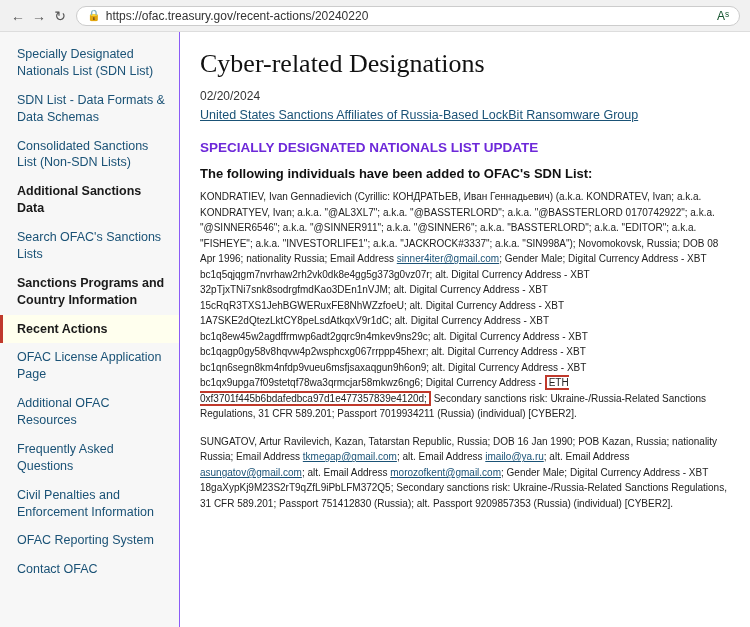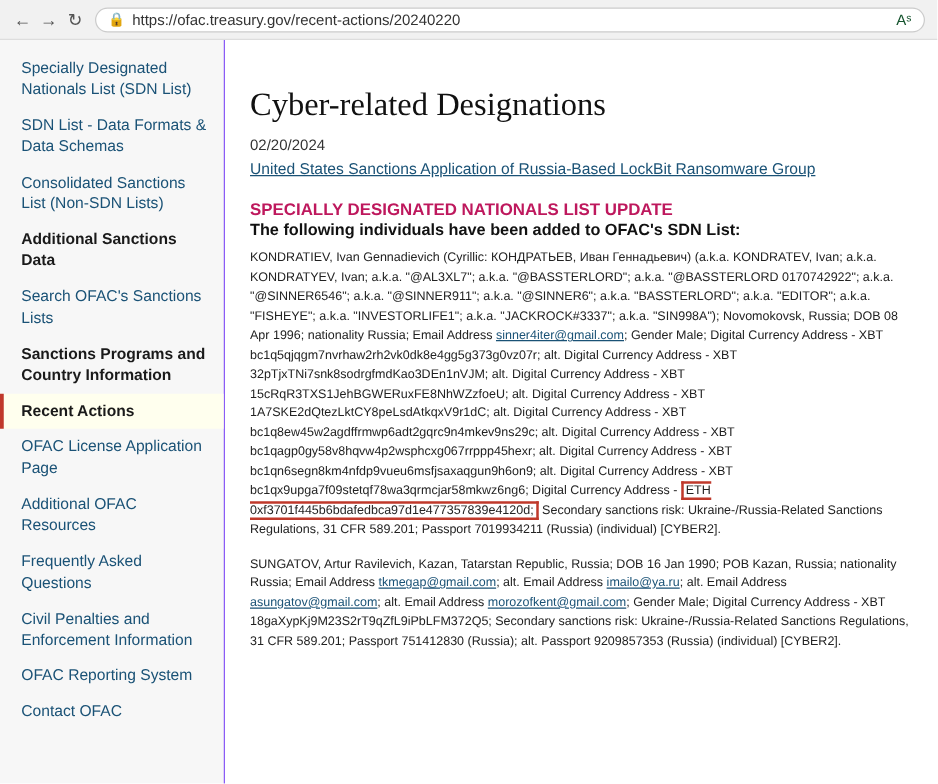--- a/index.html
+++ b/index.html
@@ -100,21 +100,20 @@
       background: #fff;
     }
 
     .page-title {
       font-size: 26px;
       font-weight: normal;
       font-family: Georgia, serif;
       color: #111;
       margin-bottom: 10px;
       line-height: 1.2;
-      margin-top: 20px;
     }
 
     .date {
       font-size: 12px;
       color: #333;
       margin-bottom: 4px;
     }
 
     .doc-link {
       color: #1a5276;
@@ -122,21 +121,22 @@
       text-decoration: underline;
       display: block;
       margin-bottom: 14px;
       line-height: 1.4;
       cursor: pointer;
     }
 
     .section-heading {
       font-weight: bold;
       font-size: 13.5px;
-      color: #be185d;
+      color: #6d28d9;
+      margin-bottom: 10px;
       line-height: 1.3;
     }
 
     .sub-heading {
       font-weight: bold;
       font-size: 13px;
       margin-bottom: 8px;
       color: #111;
     }
 
@@ -189,21 +189,21 @@
       <div class="sidebar-item">Additional OFAC Resources</div>
       <div class="sidebar-item">Frequently Asked Questions</div>
       <div class="sidebar-item">Civil Penalties and Enforcement Information</div>
       <div class="sidebar-item">OFAC Reporting System</div>
       <div class="sidebar-item">Contact OFAC</div>
     </nav>
 
   <main class="main-content">
     <h1 class="page-title">Cyber-related Designations</h1>
     <div class="date">02/20/2024</div>
-    <a class="doc-link">United States Sanctions Application of Russia-Based LockBit Ransomware Group</a>
+    <a class="doc-link">United States Sanctions Affiliates of Russia-Based LockBit Ransomware Group</a>
     <div class="section-heading">SPECIALLY DESIGNATED NATIONALS LIST UPDATE</div>
     <div class="sub-heading">The following individuals have been added to OFAC's SDN List:</div>
     <div class="content-text">
       KONDRATIEV, Ivan Gennadievich (Cyrillic: КОНДРАТЬЕВ, Иван Геннадьевич) (a.k.a. KONDRATEV, Ivan; a.k.a. KONDRATYEV, Ivan; a.k.a. "@AL3XL7"; a.k.a. "@BASSTERLORD"; a.k.a. "@BASSTERLORD 0170742922"; a.k.a. "@SINNER6546"; a.k.a. "@SINNER911"; a.k.a. "@SINNER6"; a.k.a. "BASSTERLORD"; a.k.a. "EDITOR"; a.k.a. "FISHEYE"; a.k.a. "INVESTORLIFE1"; a.k.a. "JACKROCK#3337"; a.k.a. "SIN998A"); Novomokovsk, Russia; DOB 08 Apr 1996; nationality Russia; Email Address <span class="email-link">sinner4iter@gmail.com</span>; Gender Male; Digital Currency Address - XBT bc1q5qjqgm7nvrhaw2rh2vk0dk8e4gg5g373g0vz07r; alt. Digital Currency Address - XBT 32pTjxTNi7snk8sodrgfmdKao3DEn1nVJM; alt. Digital Currency Address - XBT 15cRqR3TXS1JehBGWERuxFE8NhWZzfoeU; alt. Digital Currency Address - XBT 1A7SKE2dQtezLktCY8peLsdAtkqxV9r1dC; alt. Digital Currency Address - XBT bc1q8ew45w2agdffrmwp6adt2gqrc9n4mkev9ns29c; alt. Digital Currency Address - XBT bc1qagp0gy58v8hqvw4p2wsphcxg067rrppp45hexr; alt. Digital Currency Address - XBT bc1qn6segn8km4nfdp9vueu6msfjsaxaqgun9h6on9; alt. Digital Currency Address - XBT bc1qx9upga7f09stetqf78wa3qrmcjar58mkwz6ng6; Digital Currency Address - <span class="highlight-box">ETH 0xf3701f445b6bdafedbca97d1e477357839e4120d;</span> Secondary sanctions risk: Ukraine-/Russia-Related Sanctions Regulations, 31 CFR 589.201; Passport 7019934211 (Russia) (individual) [CYBER2].
     </div>
     <div class="content-text">
       SUNGATOV, Artur Ravilevich, Kazan, Tatarstan Republic, Russia; DOB 16 Jan 1990; POB Kazan, Russia; nationality Russia; Email Address <span class="email-link">tkmegap@gmail.com</span>; alt. Email Address <span class="email-link">imailo@ya.ru</span>; alt. Email Address <span class="email-link">asungatov@gmail.com</span>; alt. Email Address <span class="email-link">morozofkent@gmail.com</span>; Gender Male; Digital Currency Address - XBT 18gaXypKj9M23S2rT9qZfL9iPbLFM372Q5; Secondary sanctions risk: Ukraine-/Russia-Related Sanctions Regulations, 31 CFR 589.201; Passport 751412830 (Russia); alt. Passport 9209857353 (Russia) (individual) [CYBER2].
     </div>
   </main>
 

